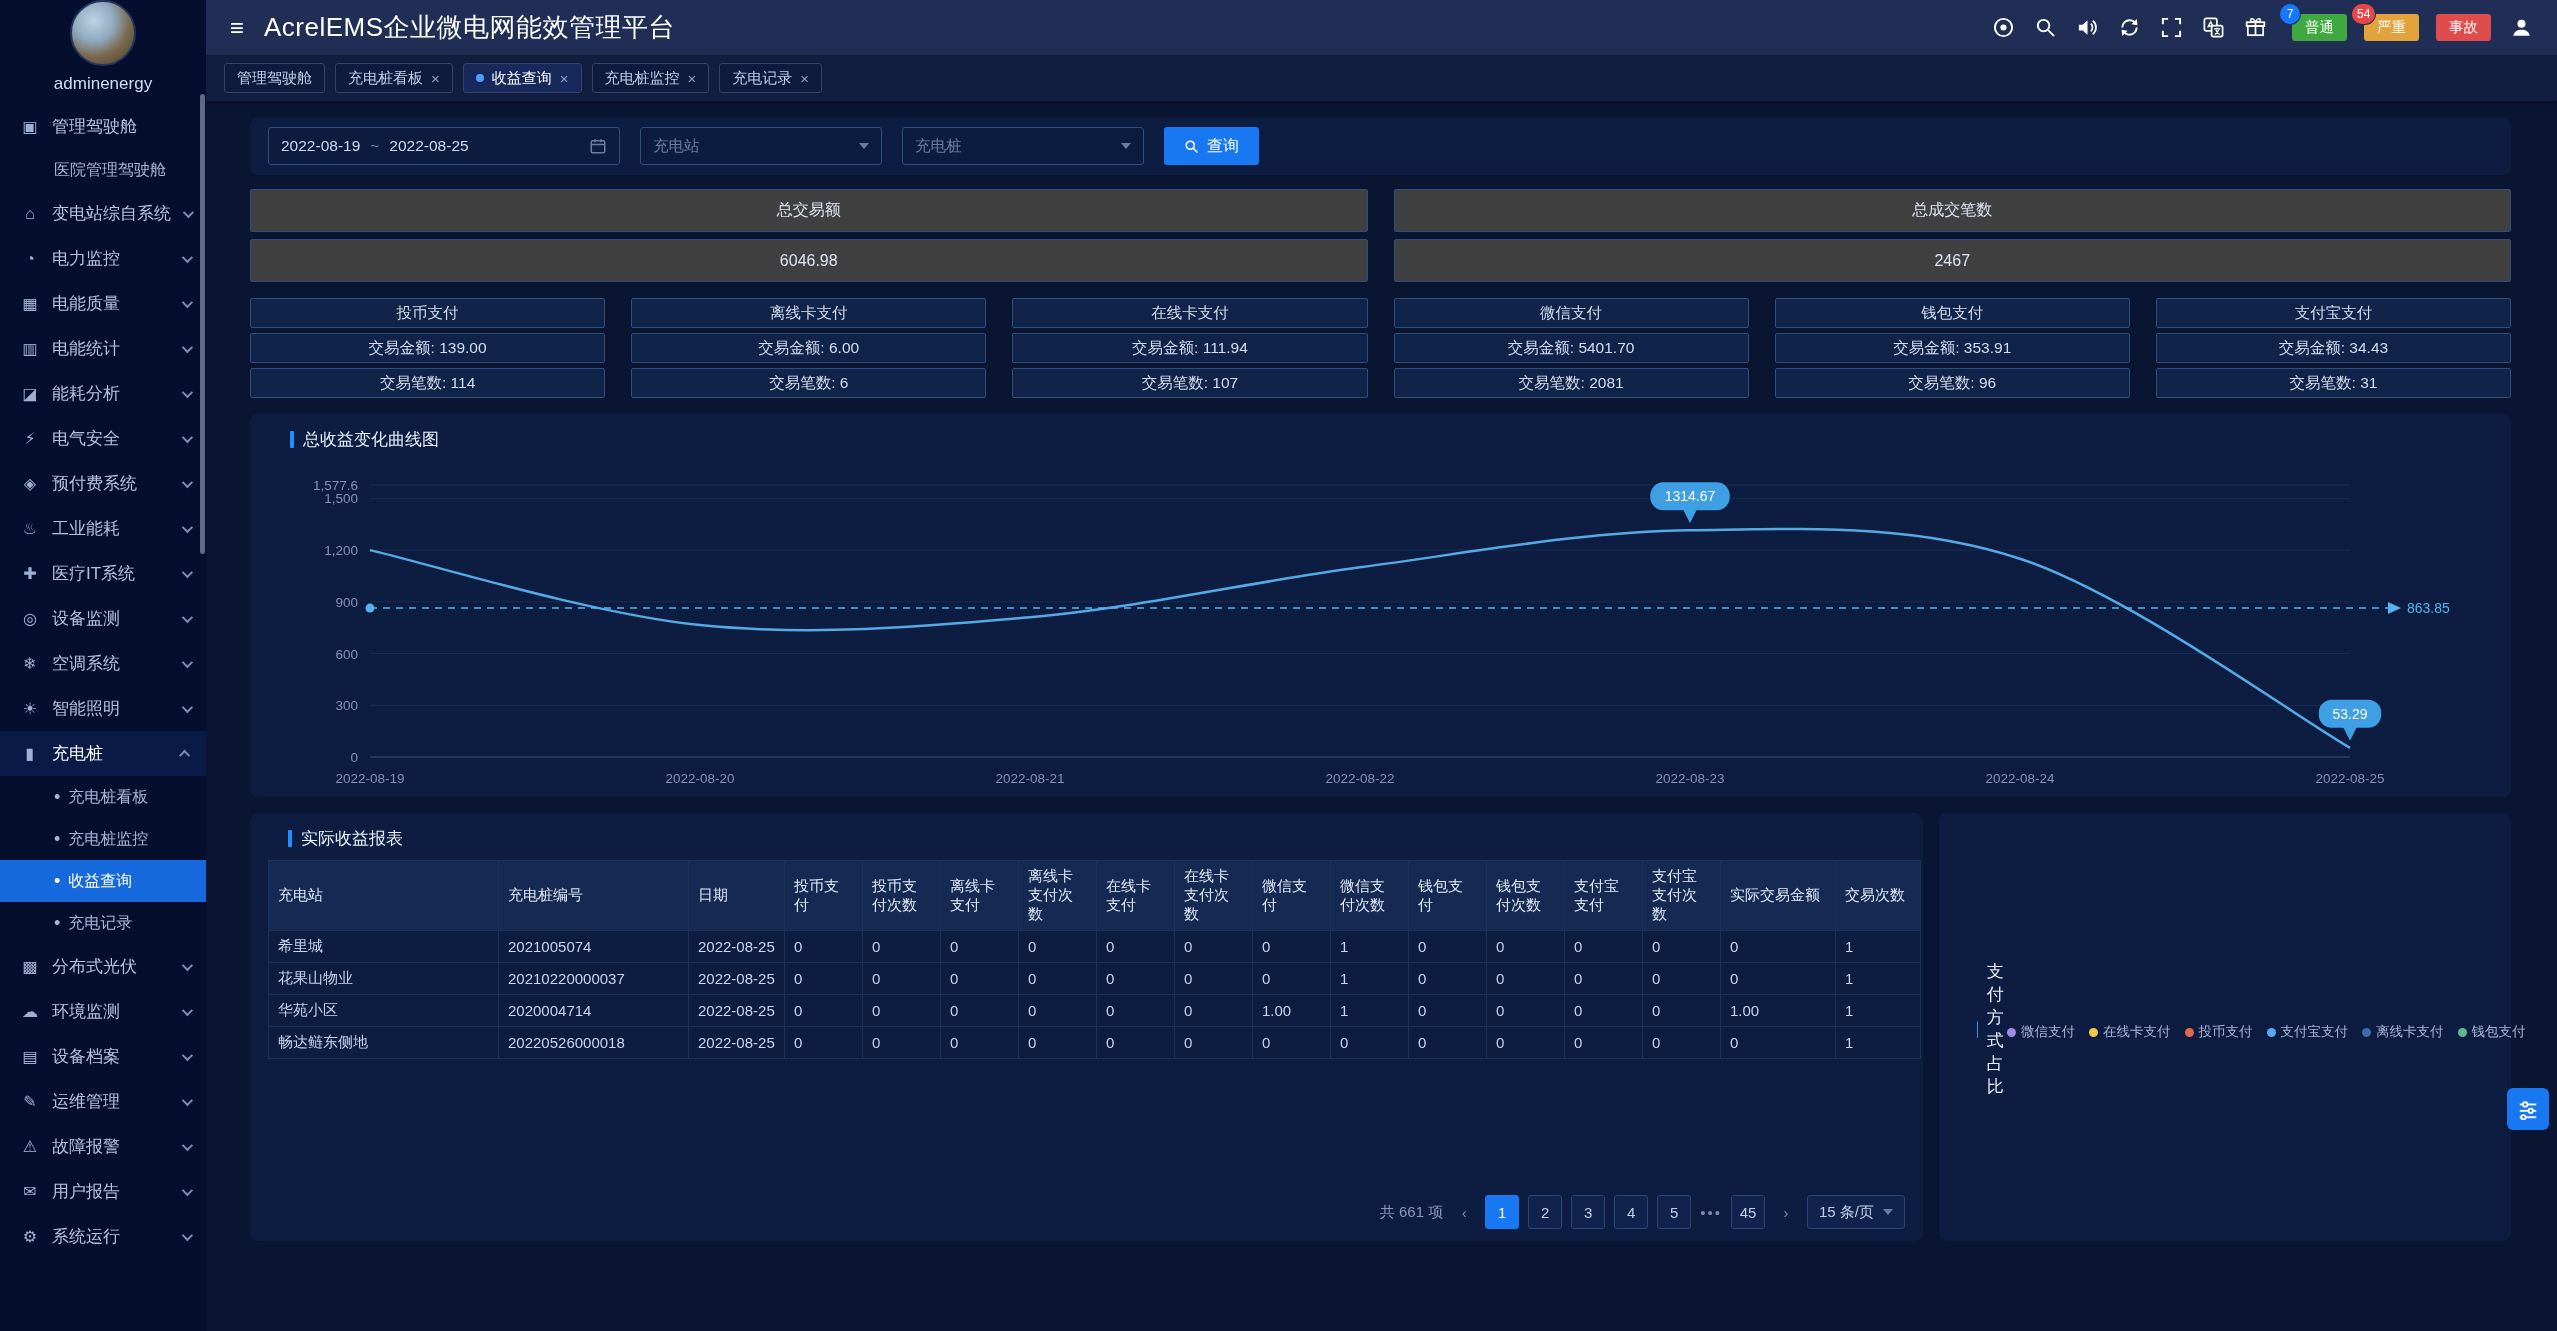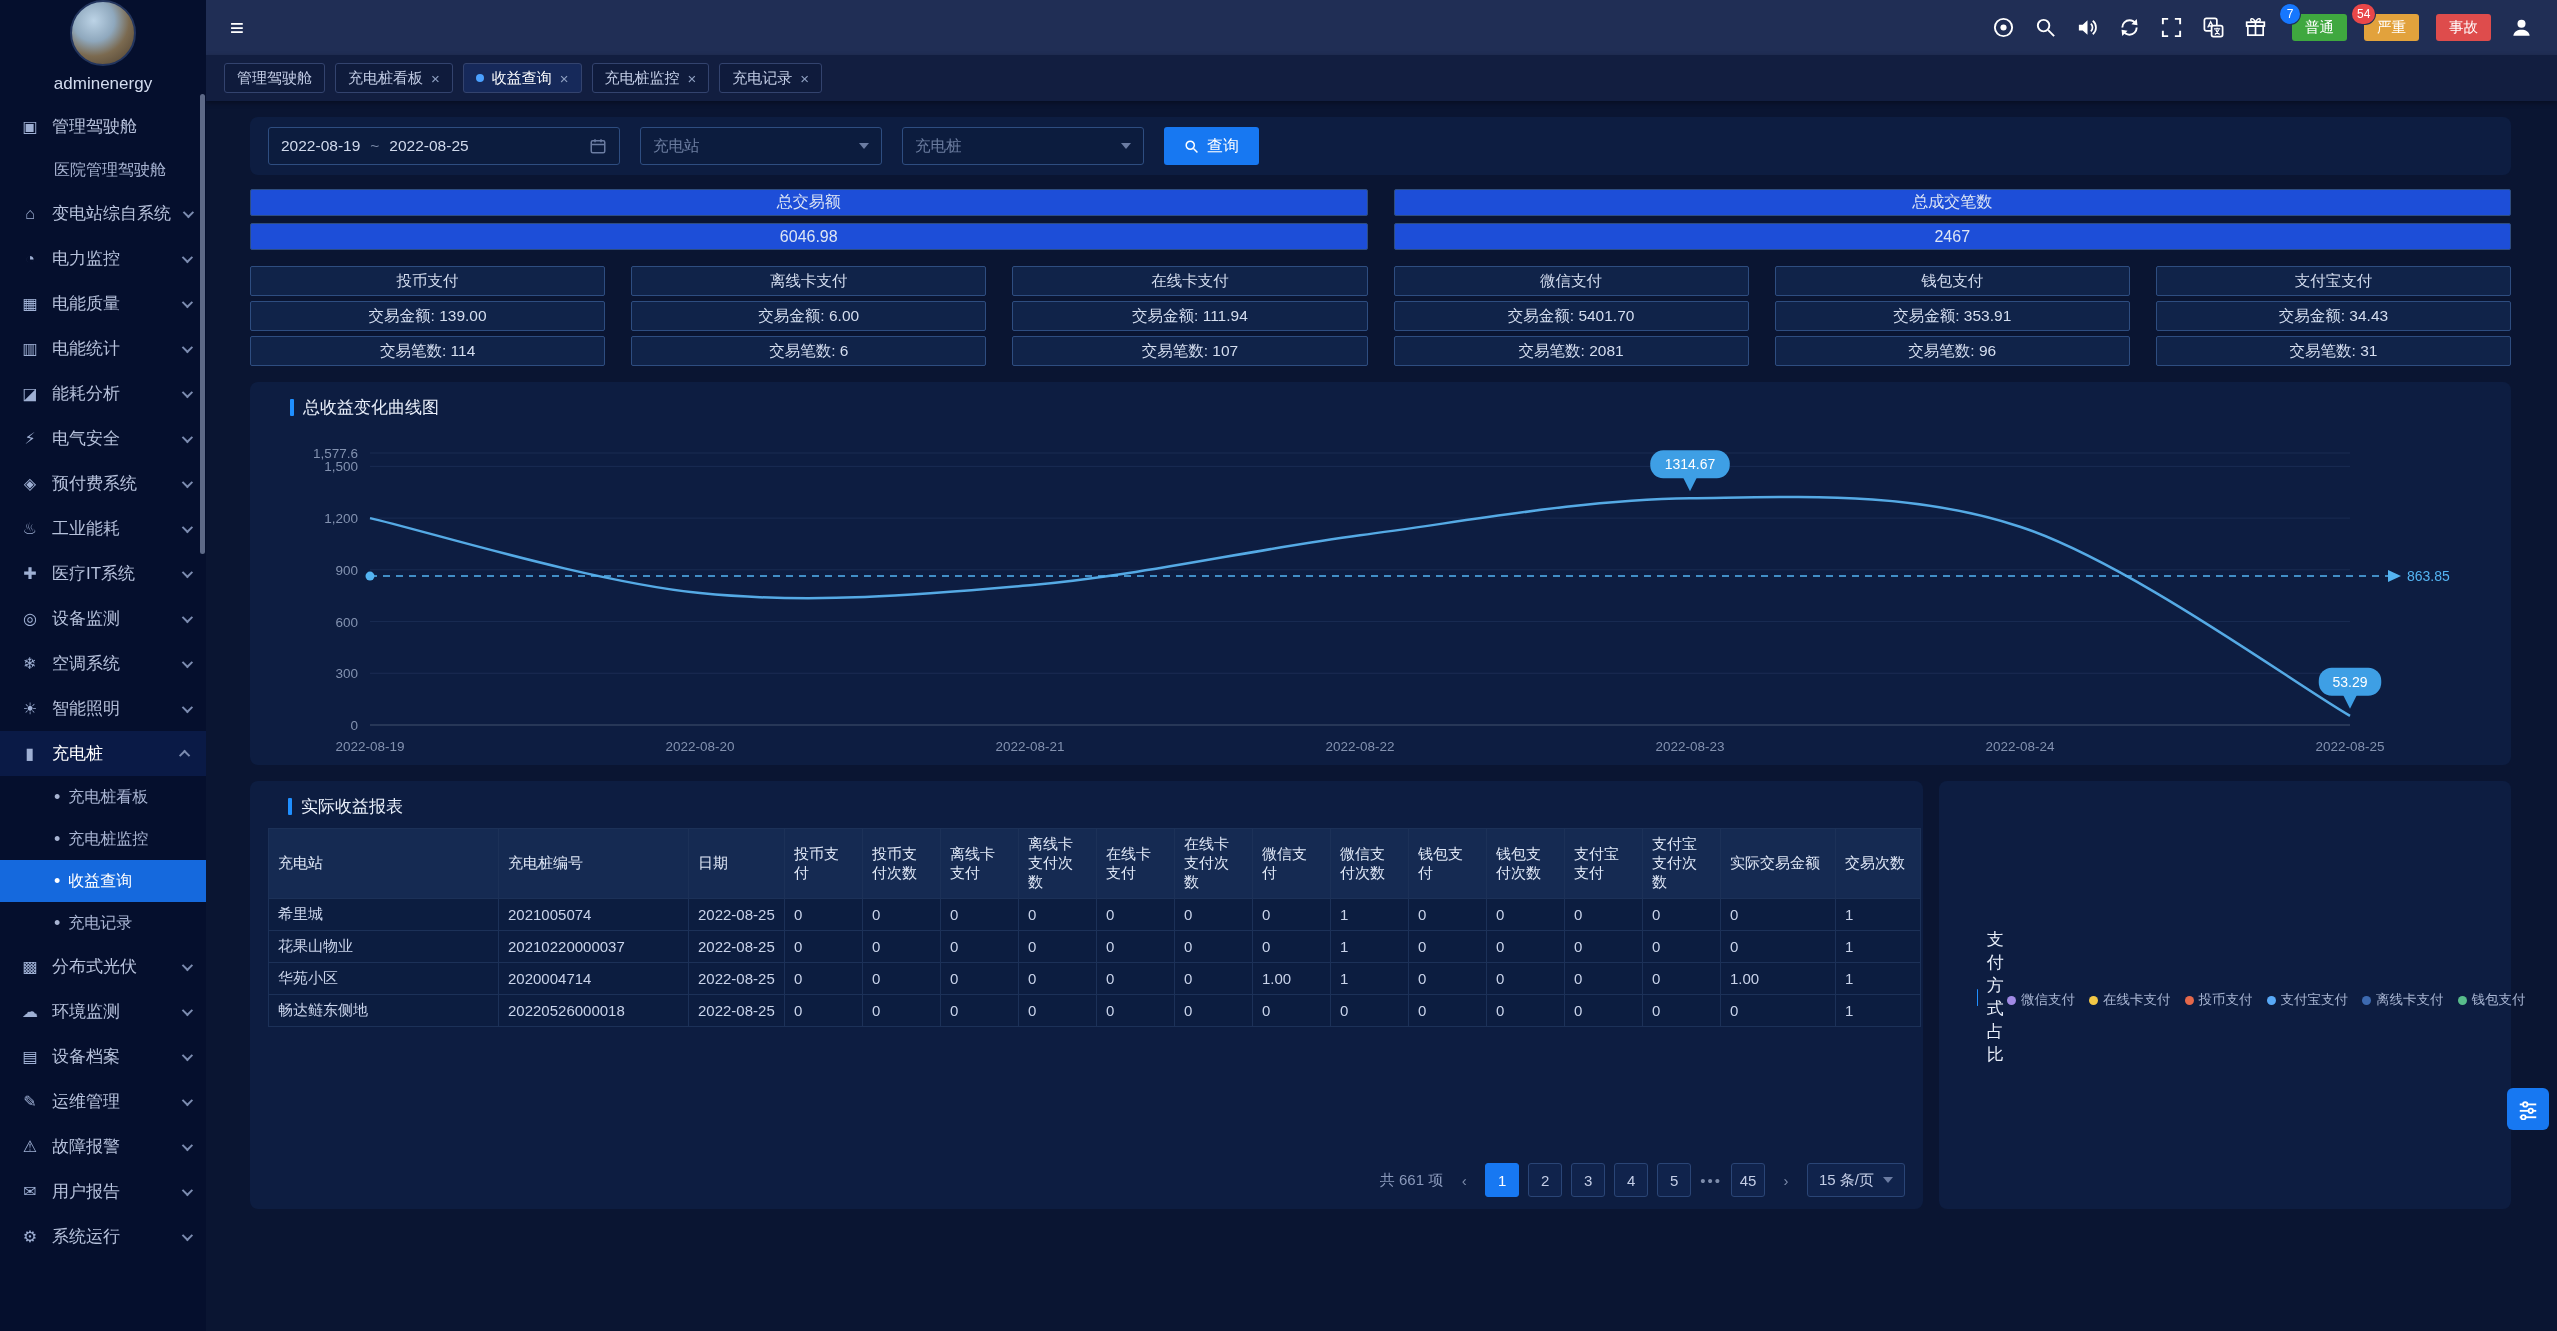--- a/index.html
+++ b/index.html
@@ -52,21 +52,21 @@
   .ctrl { height:38px; background:#0c1c3e; border:1px solid #2e4d80; border-radius:3px; display:flex; align-items:center; cursor:pointer; }
   .date-range { width:352px; padding:0 12px; gap:10px; color:#d0d9ec; font-size:15.5px; }
   .date-sep { color:#7d8cab; }
   .date-range .cal { margin-left:auto; }
   .select { width:242px; padding:0 12px; justify-content:space-between; color:#6c7da0; font-size:15.5px; }
   .chev-down { width:0; height:0; border-left:5px solid transparent; border-right:5px solid transparent; border-top:6px solid #6b7ca2; }
   .query-btn { height:38px; padding:0 20px; background:#1778f2; border:none; border-radius:3px; color:#fff; font-size:16px; display:flex; align-items:center; gap:8px; cursor:pointer; font-family:inherit; }
 
   .totals-row { display:flex; gap:26px; margin-bottom:16px; }
   .total-block { flex:1; display:flex; flex-direction:column; gap:7px; }
-  .tbox { height:27px; display:flex; align-items:center; justify-content:center; background:#1d4ed8; border:1px solid #2e4d80; border-radius:2px; font-size:16px; color:#dde5f4; }
+  .tbox { height:43px; display:flex; align-items:center; justify-content:center; background:#404040; border:1px solid #2e4d80; border-radius:2px; font-size:16px; color:#dde5f4; }
 
   .payments-row { display:flex; gap:26px; margin-bottom:16px; }
   .pay-card { flex:1; display:flex; flex-direction:column; gap:5px; }
   .pay-box { height:30px; display:flex; align-items:center; justify-content:center; gap:6px; background:#102349; border:1px solid #2e4d80; border-radius:2px; font-size:15.5px; color:#d4ddef; }
 
   .chart-panel { padding:14px 20px 6px; margin-bottom:16px; }
   .chart-panel svg { display:block; margin-top:4px; }
 
   .bottom-row { display:flex; gap:16px; height:428px; }
   .table-panel { flex:1; padding:14px 18px 12px; display:flex; flex-direction:column; min-width:0; }
@@ -226,20 +226,21 @@
             <span class="chev"></span>
           </div>
         </nav>
       <div class="sidebar-scroll"></div>
     </aside>
 
     <div class="main">
 
       <header class="header">
         <span class="hamburger">≡</span>
+        <h1 class="app-title">AcrelEMS企业微电网能效管理平台</h1>
         <div class="header-right">
           <svg class="hicon" viewBox="0 0 24 24">
               <circle cx="12" cy="12" r="9" stroke="#fff" stroke-width="2" fill="none"></circle>
               <circle cx="12" cy="12" r="3.2" fill="#fff"></circle>
             </svg>
           <svg class="hicon" viewBox="0 0 24 24">
               <circle cx="10" cy="10" r="6" fill="none" stroke="#fff" stroke-width="2"></circle>
               <line x1="14.8" y1="14.8" x2="21" y2="21" stroke="#fff" stroke-width="2"></line>
             </svg>
           <svg class="hicon" viewBox="0 0 24 24">

